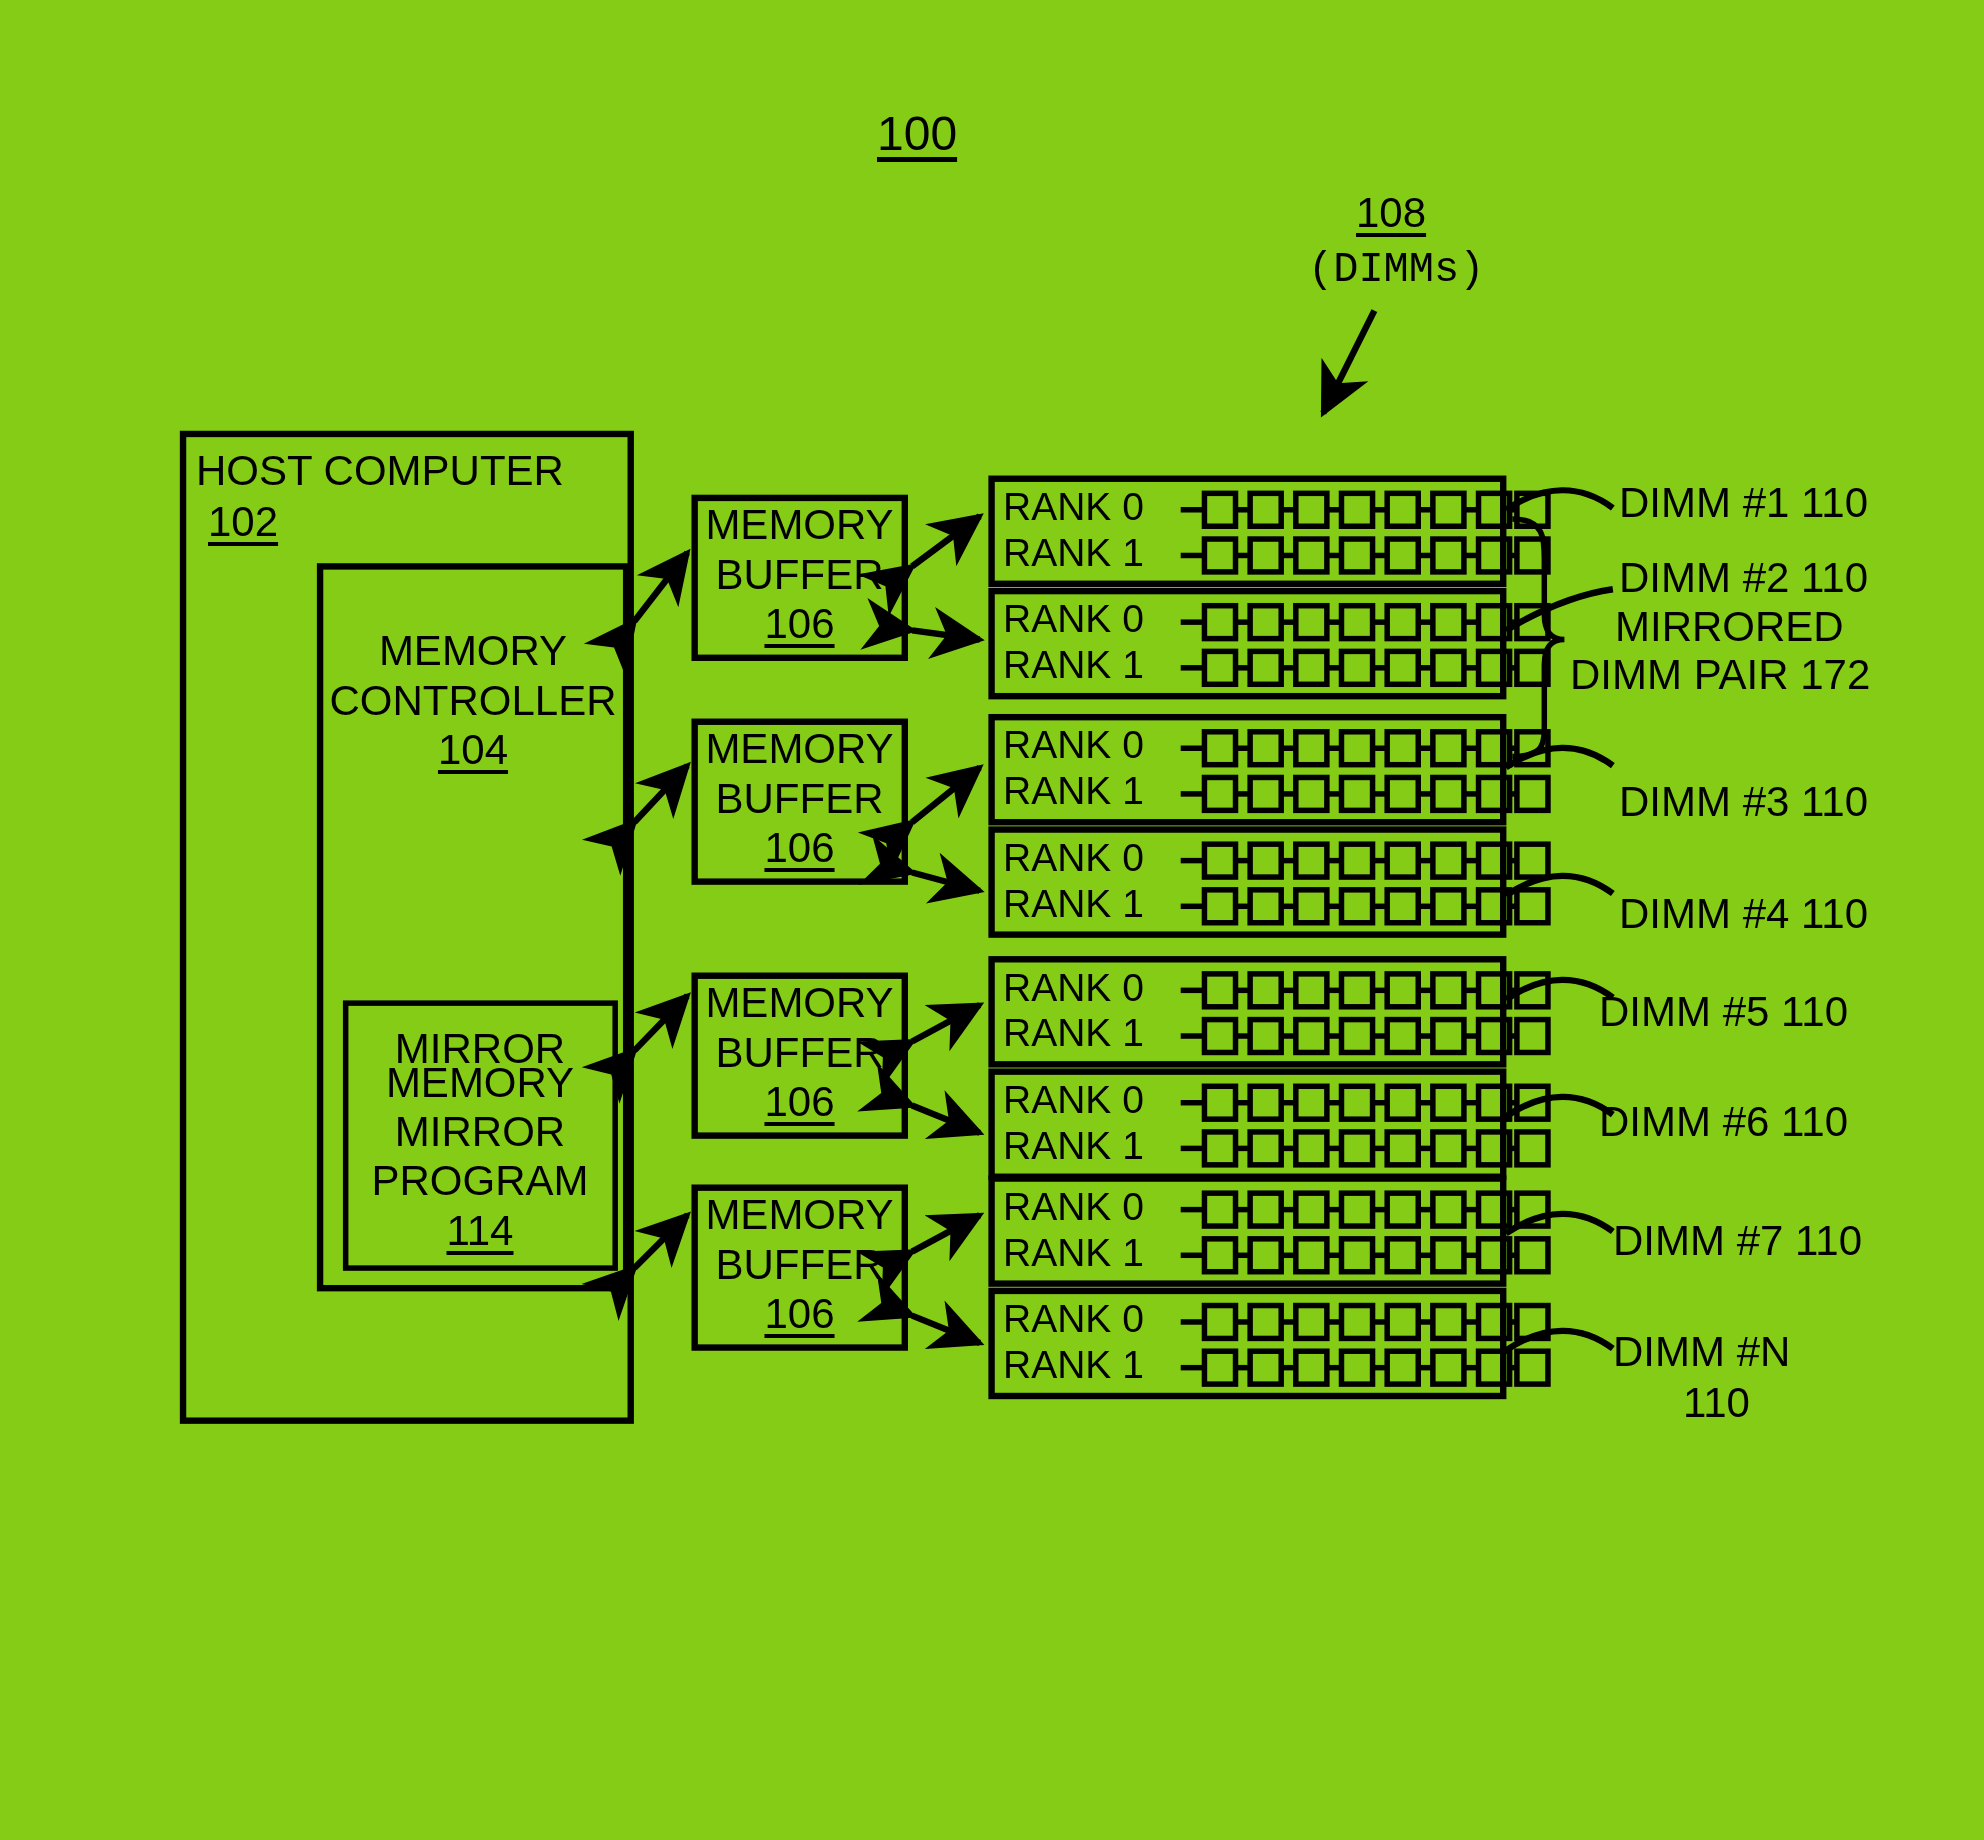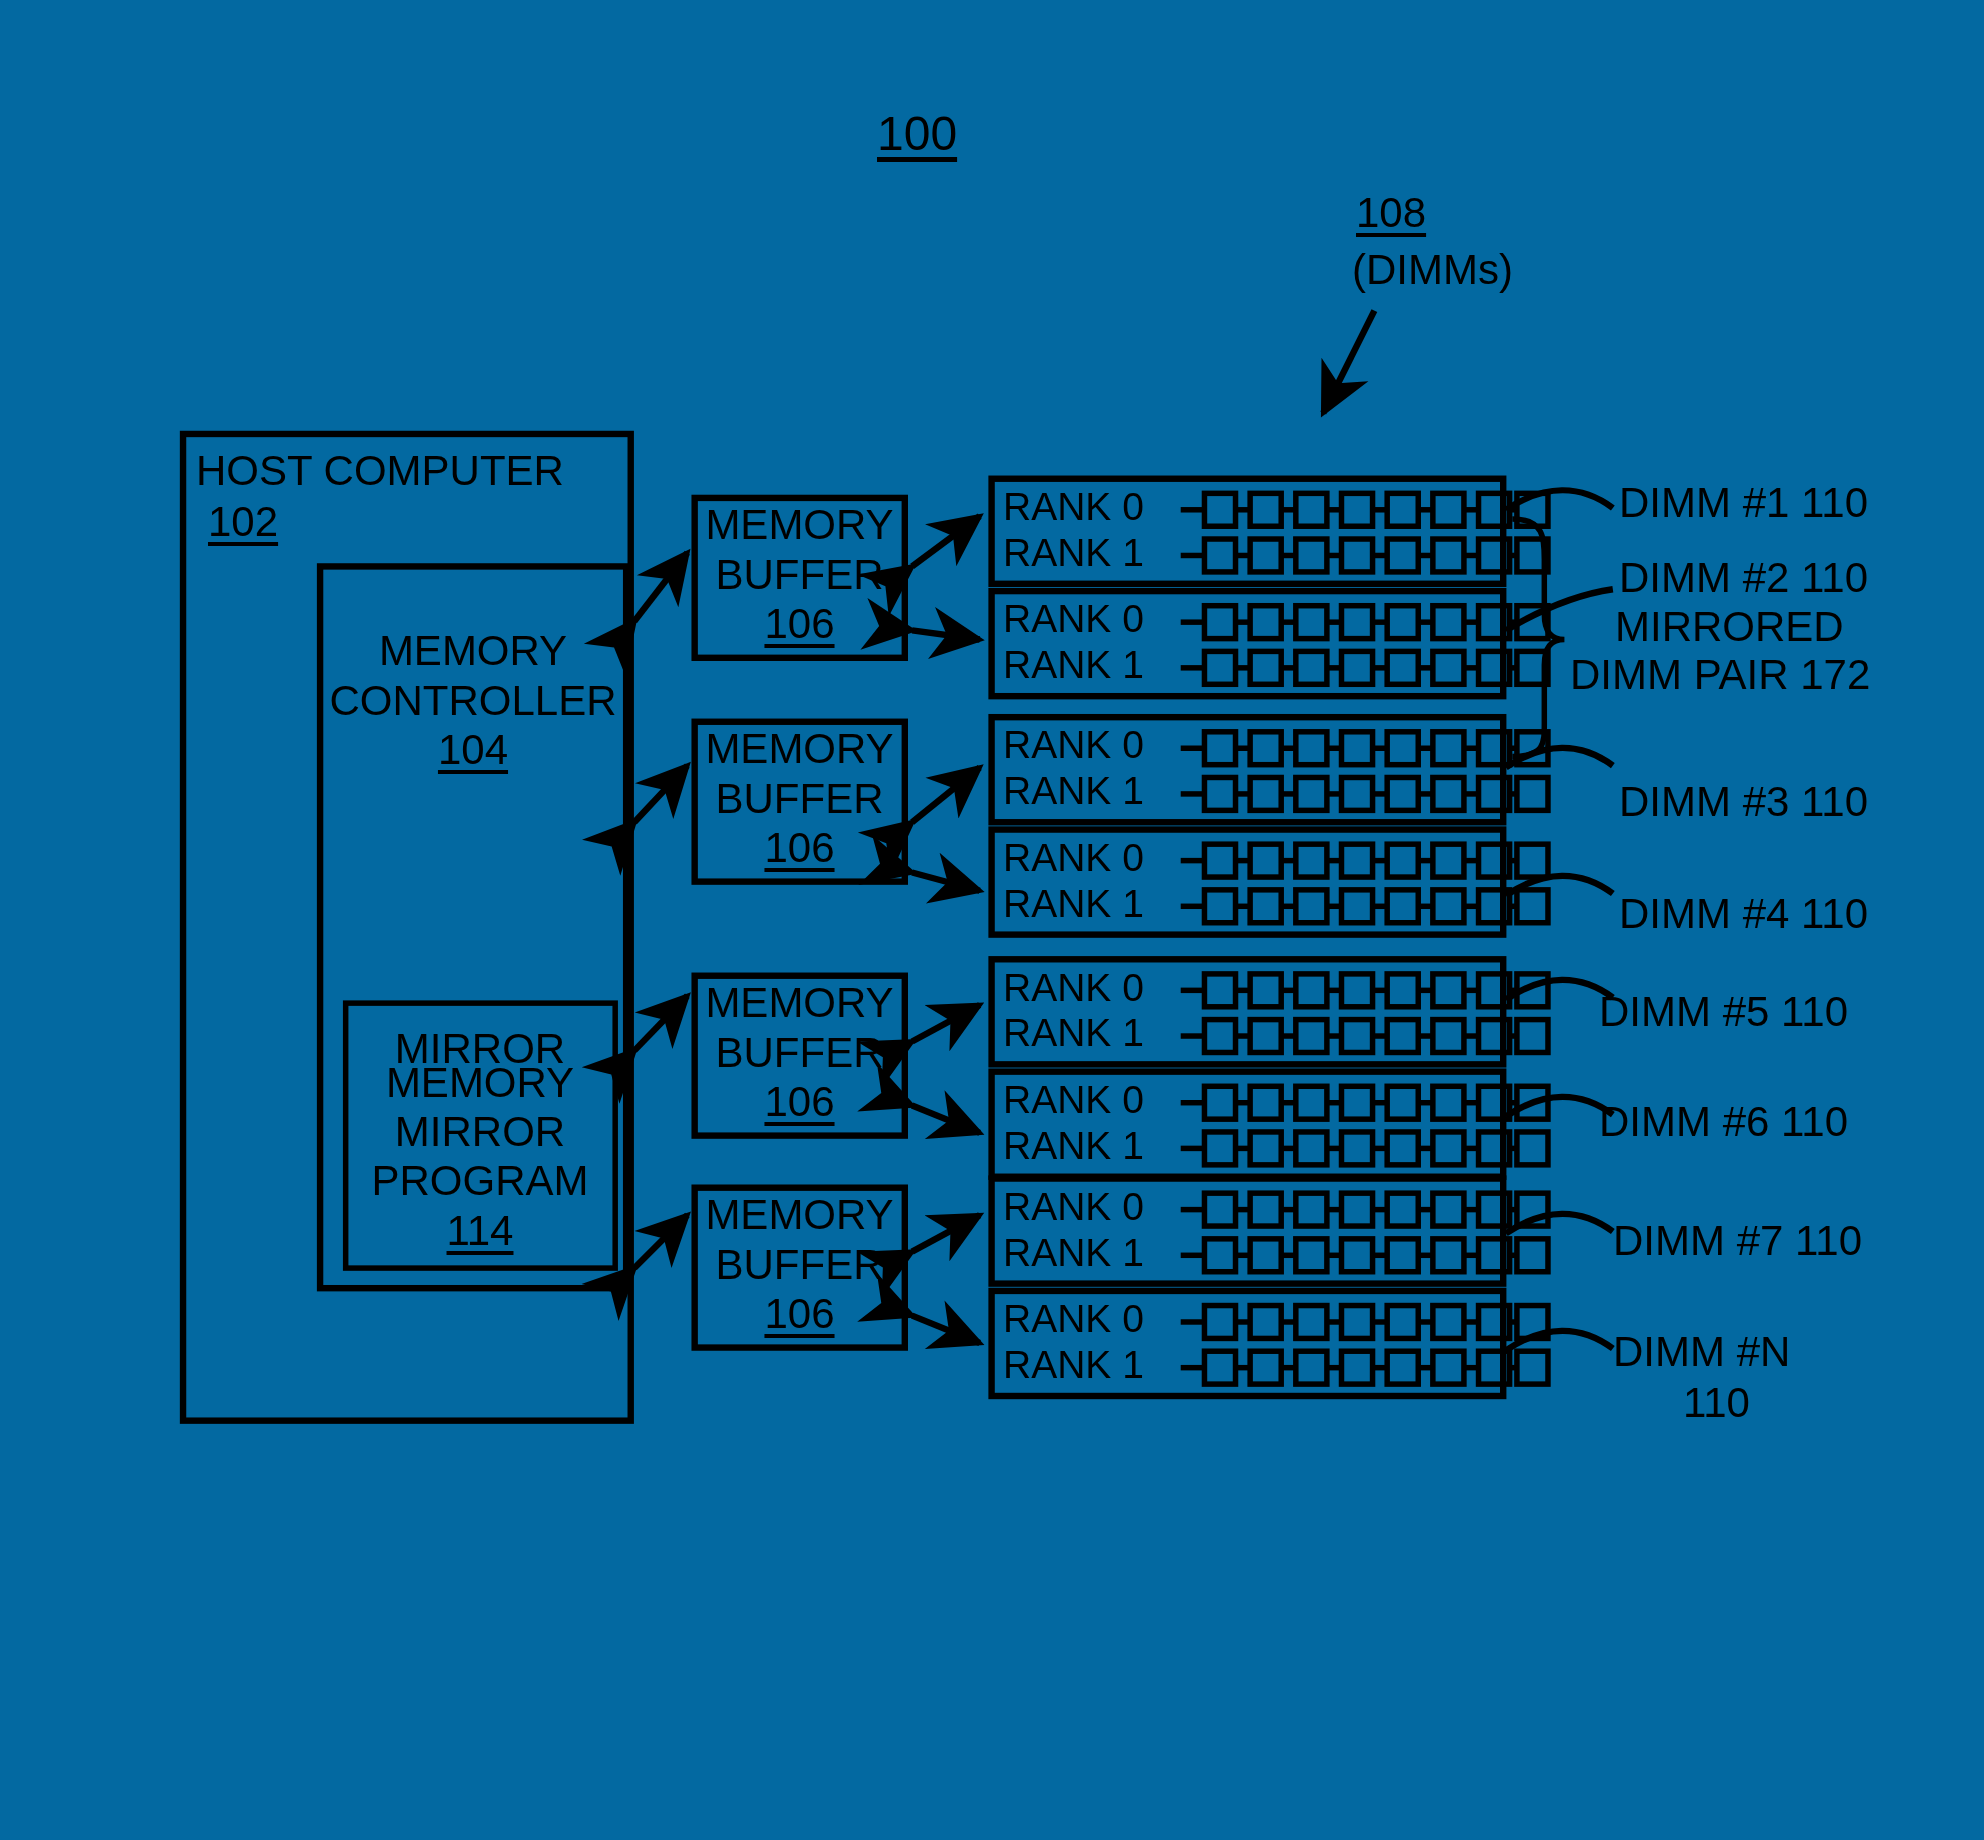--- a/index.html
+++ b/index.html
@@ -8,21 +8,21 @@
     background: #ffffff;
   }
   body {
     font-family: "Liberation Sans", sans-serif;
     color: #000000;
   }
   #figure {
     position: relative;
     width: 1985px;
     height: 1840px;
-    background: #0369a1;
+    background: #84cc16;
     overflow: hidden;
   }
   .svg-layer {
     position: absolute;
     left: 0;
     top: 0;
     width: 1985px;
     height: 1840px;
   }
   .txt {
@@ -429,21 +429,21 @@
 
     <path d="M1655,568 C1690,568 1690,590 1690,612
              L1690,672 C1690,692 1698,700 1712,700
              C1698,700 1690,708 1690,728
              L1690,792 C1690,814 1690,828 1655,828" fill="none" stroke="#000" stroke-width="6"></path>
   </svg>
 
   <div class="txt fig-num" style="left:877px; top:110px;">100</div>
 
   <div class="txt ref-num" style="left:1356px; top:192px;">108</div>
-  <div class="txt side-label" style="left:1352px; top:249px;">(DIMMs)</div>
+  <div class="txt side-label" style="left:1308px; top:249px;font-family:Liberation Mono, monospace;">(DIMMs)</div>
 
   <div class="txt box-label" style="left:196px; top:450px;">HOST COMPUTER</div>
   <div class="txt ref-num" style="left:208px; top:501px;">102</div>
 
   <div class="txt box-label ctr" style="left:320px; top:630px; width:306px;">MEMORY</div>
   <div class="txt box-label ctr" style="left:320px; top:680px; width:306px;">CONTROLLER</div>
   <div class="txt ref-num ctr" style="left:320px; top:729px; width:306px;">104</div>
 
   <div class="txt box-label ctr" style="left:345px; top:1012px; width:270px;margin-top:16px;">MIRROR</div>
   <div class="txt box-label ctr" style="left:345px; top:1062px; width:270px;">MEMORY</div>

